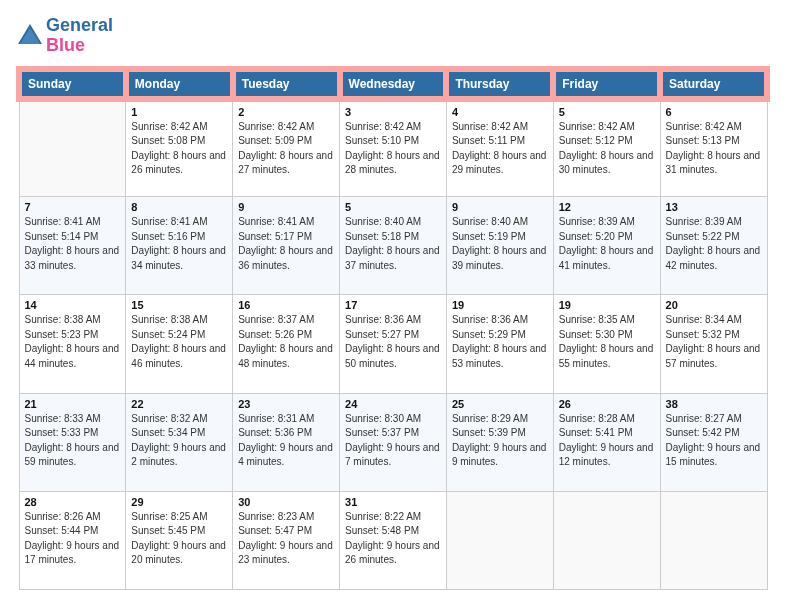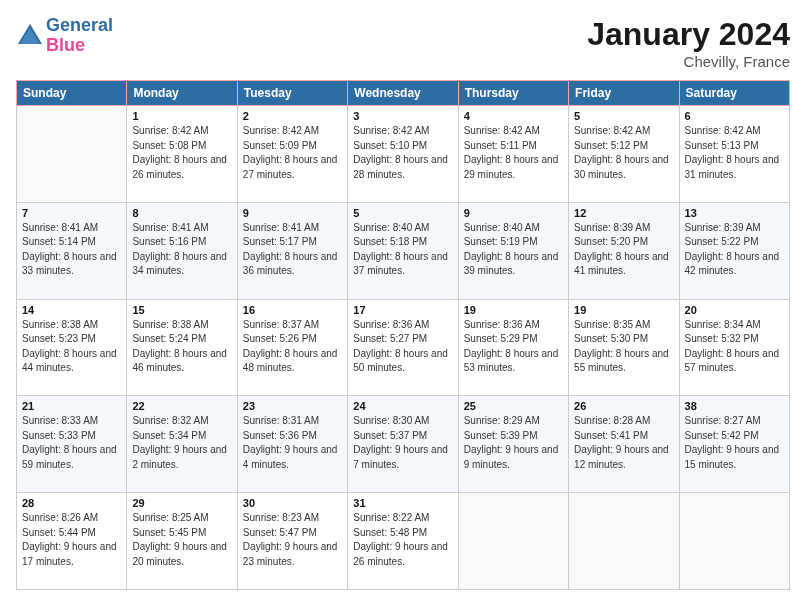--- a/index.html
+++ b/index.html
@@ -6,21 +6,21 @@
     body {
       font-family: Arial, sans-serif;
       background: #fff;
       width: 792px;
       height: 612px;
       overflow: hidden;
     }
     .page {
       width: 792px;
       height: 600px;
-      padding: 16px 2px 10px 16px;
+      padding: 16px 22px 10px 16px;
       display: flex;
       flex-direction: column;
     }
     .header {
       display: flex;
       justify-content: space-between;
       align-items: flex-start;
       margin-bottom: 10px;
     }
     .logo {
@@ -59,21 +59,21 @@
       border-collapse: collapse;
       width: 100%;
       table-layout: fixed;
     }
     .calendar th {
       background: #2e6da4;
       color: #fff;
       font-size: 12px;
       font-weight: bold;
       padding: 5px 6px;
-      border: 1px solid #fca5a5;
+      border: 6px solid #fca5a5;
       text-align: left;
     }
     .calendar td {
       border: 1px solid #ccc;
       vertical-align: top;
       padding: 4px 5px;
       font-size: 9.5px;
       color: #333;
       height: 84px;
     }
@@ -104,24 +104,20 @@
     <div class="logo">
       <svg class="logo-icon" viewBox="0 0 28 28">
         <polygon points="14,2 26,22 2,22" fill="#2e6da4"></polygon>
         <polygon points="14,6 24,22 4,22" fill="#5b9bd5" opacity="0.5"></polygon>
       </svg>
       <div class="logo-text">
         <span>General</span><br>
         <span style="color:#ec4899">Blue</span>
       </div>
     </div>
-    <div class="title-area">
-      <div class="month-title">January 2024</div>
-      <div class="location">Chevilly, France</div>
-    </div>
   </div>
 
   <table class="calendar">
     <thead>
       <tr>
       <th>Sunday</th>
           <th>Monday</th>
           <th>Tuesday</th>
           <th>Wednesday</th>
           <th>Thursday</th>

